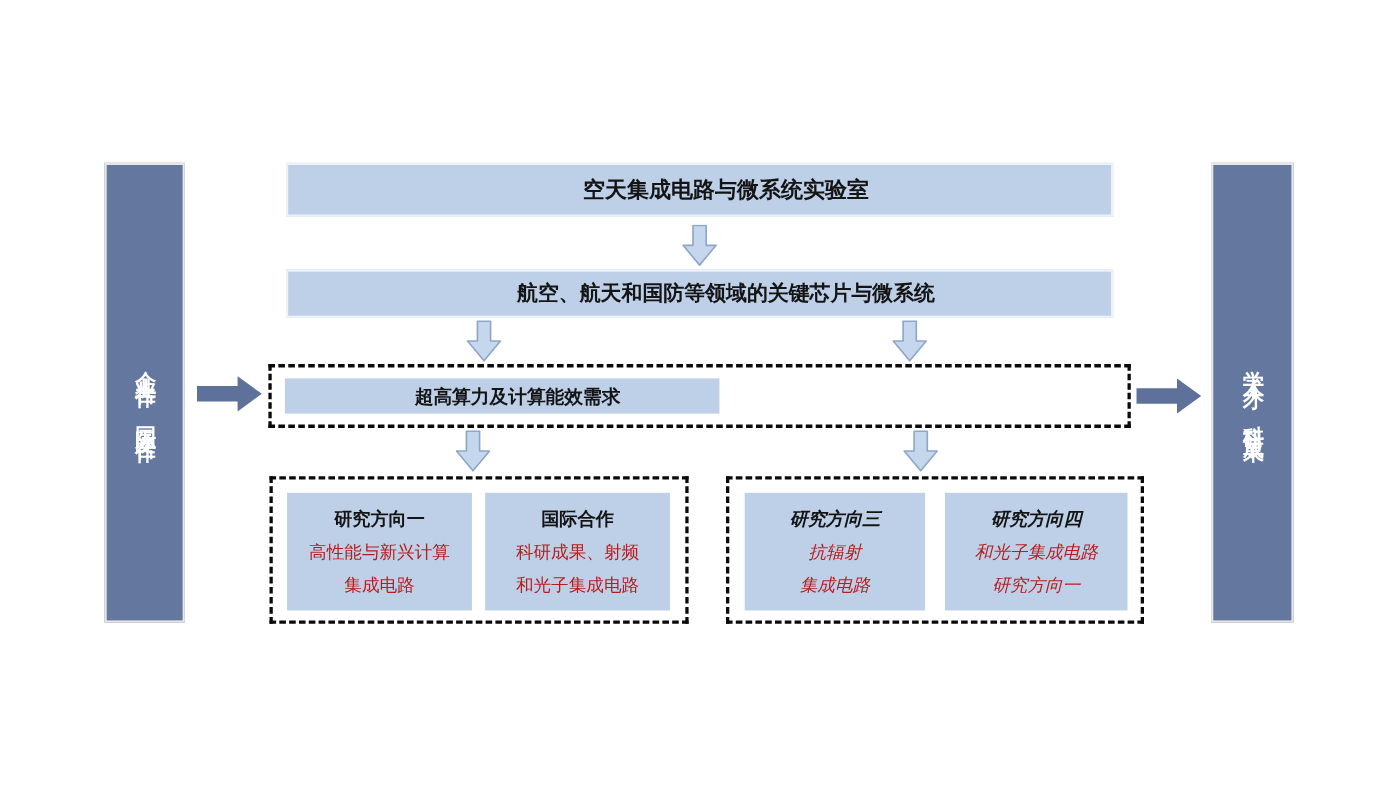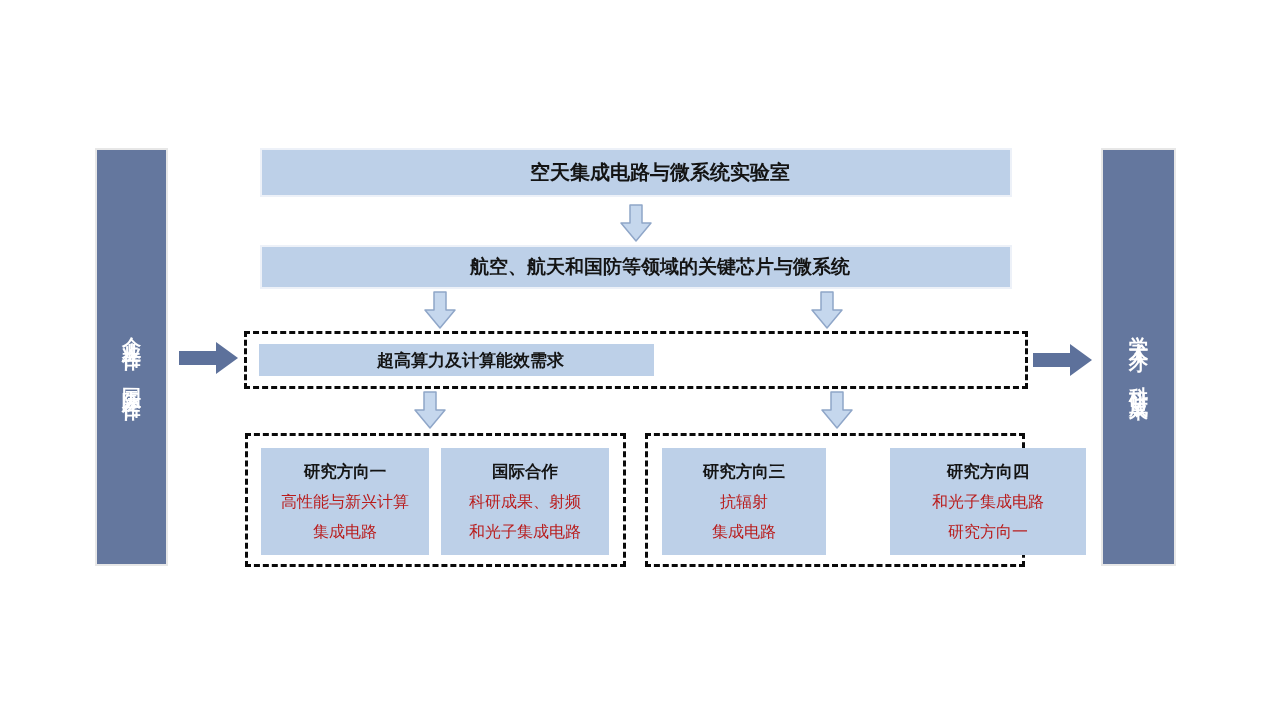--- a/index.html
+++ b/index.html
@@ -58,21 +58,21 @@
 
   
   .dashed {
     position: absolute;
     border: 3px dashed #0a0a0a;
     box-sizing: border-box;
     background: transparent;
   }
   #needs-container        { left: 244px; top: 331px; width: 784px; height: 58px; }
   #research-container-left  { left: 245px; top: 433px; width: 381px; height: 134px; }
-  #research-container-right { left: 645px; top: 433px; width: 380px; height: 134px; }
+  #research-container-right { left: 660px; top: 433px; width: 380px; height: 134px; font-style: italic; }
 
   
   .need-box {
     position: absolute;
     top: 10px;
     height: 32px;
     background: var(--light-box);
     display: flex;
     align-items: center;
     justify-content: center;
@@ -95,21 +95,21 @@
     align-items: center;
     justify-content: center;
     gap: 9px;
     text-align: center;
   }
   .research-box .r-title { font-weight: bold; font-size: 16.5px; color: #141414; }
   .research-box .r-line  { font-size: 16px; color: #b91c1c; }
   #research-box-1 { left: 13px;  width: 168px; }
   #research-box-2 { left: 193px; width: 168px; }
   #research-box-3 { left: 14px;  width: 164px; }
-  #research-box-4 { left: 196px; width: 196px; margin-left: 46px; }
+  #research-box-4 { left: 196px; width: 166px; }
 
   
   .down-arrow { position: absolute; width: 32px; height: 38px; }
   .down-arrow polygon {
     fill: var(--arrow-light-fill);
     stroke: var(--arrow-light-stroke);
     stroke-width: 1.5;
     stroke-linejoin: round;
   }
   #arrow-top      { left: 620px; top: 204px; }

